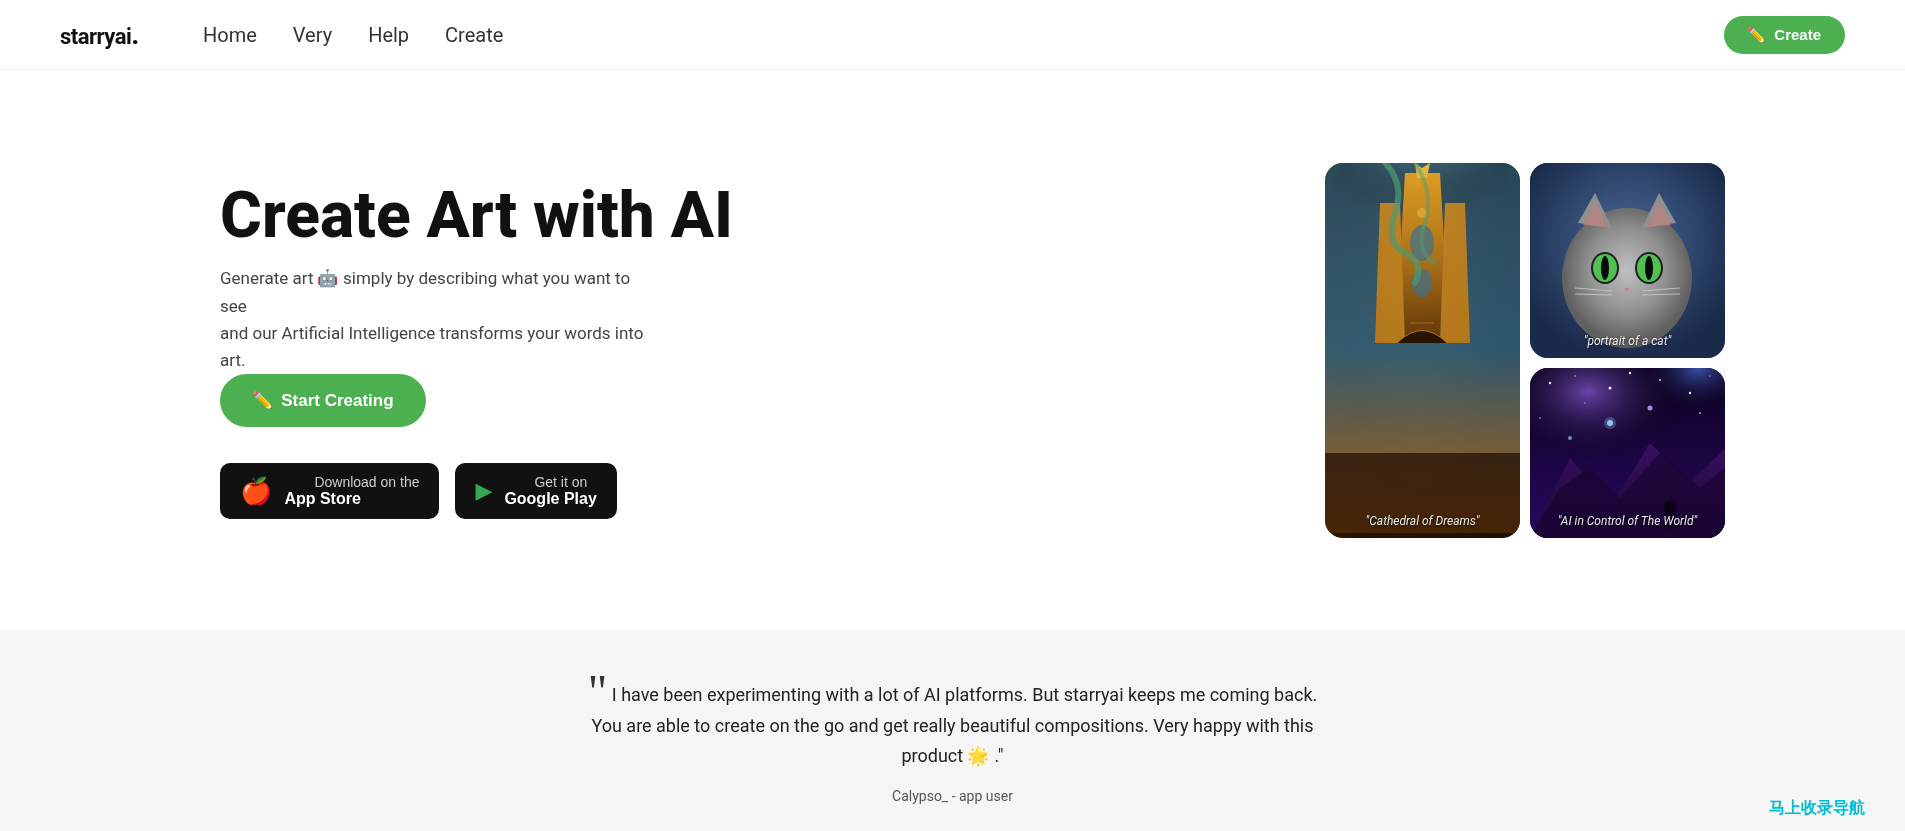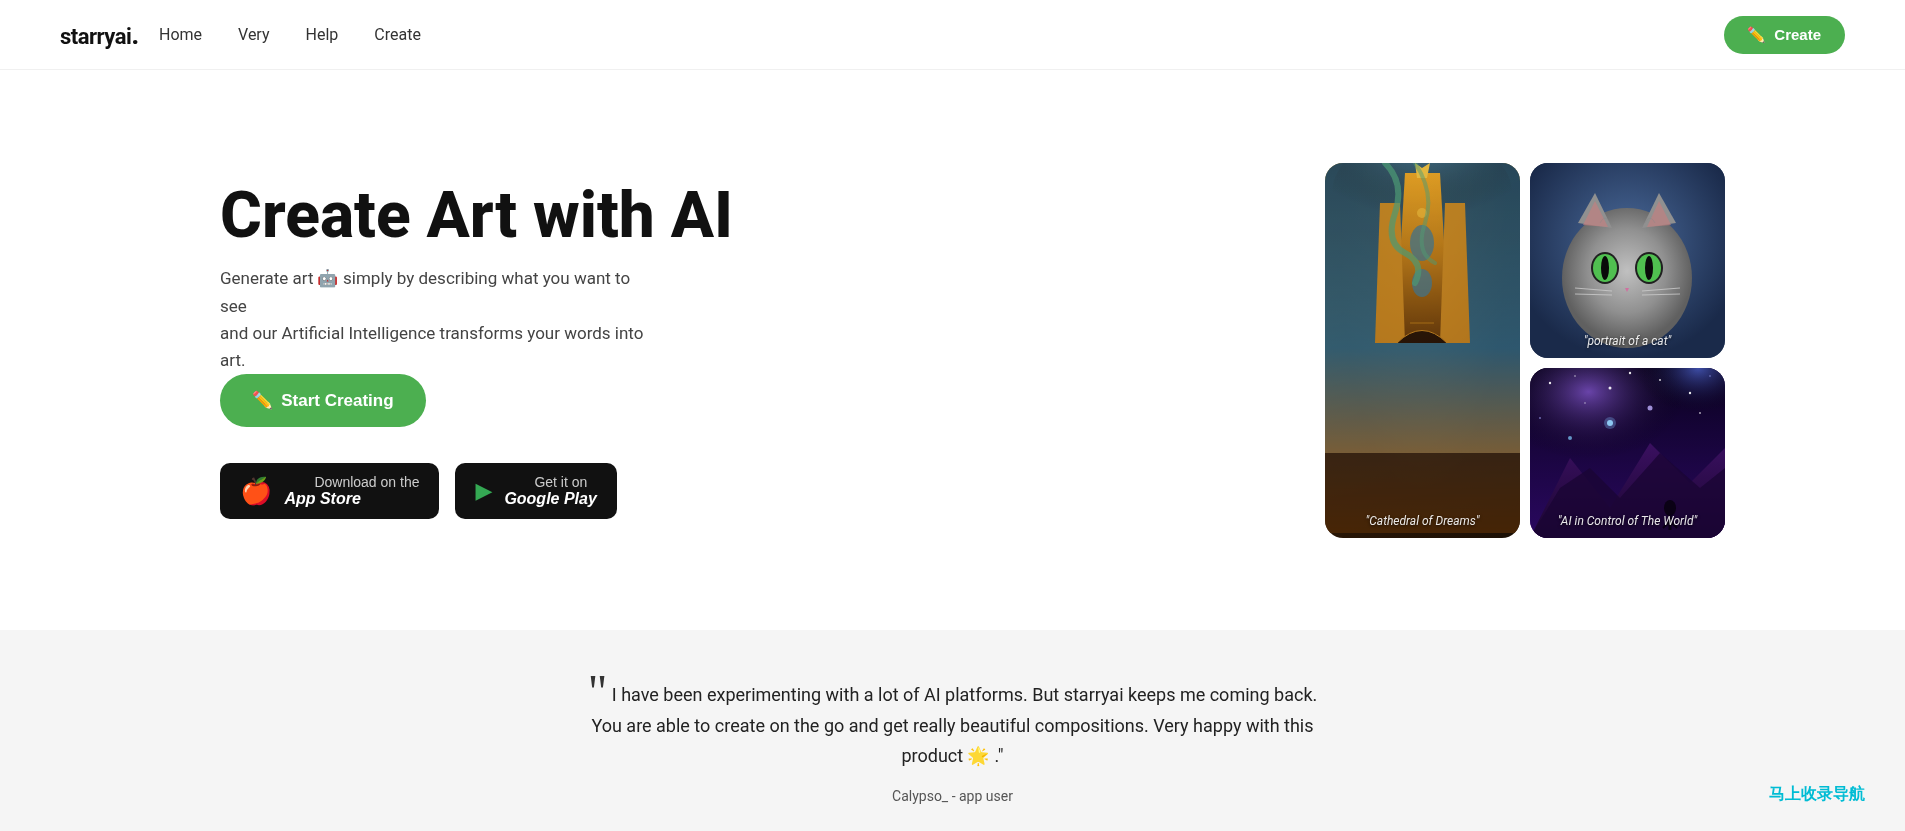--- a/index.html
+++ b/index.html
@@ -23,21 +23,21 @@
       justify-content: space-between;
       padding: 0 60px;
       height: 70px;
       background: #fff;
       border-bottom: 1px solid #f0f0f0;
     }
 
     .navbar-left {
       display: flex;
       align-items: center;
-      gap: 20px;
+      gap: 64px;
     }
 
     .logo {
       font-size: 22px;
       font-weight: 700;
       color: #111;
       letter-spacing: -0.5px;
     }
 
     .logo span {
@@ -52,21 +52,21 @@
     .nav-links {
       display: flex;
       align-items: center;
       gap: 36px;
       list-style: none;
     }
 
     .nav-links li a {
       text-decoration: none;
       color: #333;
-      font-size: 16px;
+      font-size: 20px;
       font-weight: 400;
     }
 
     .create-btn {
       background: #4CAF50;
       color: #fff;
       border: none;
       border-radius: 50px;
       padding: 10px 24px;
       font-size: 15px;
@@ -146,21 +146,20 @@
       line-height: 1;
       margin-bottom: 2px;
       margin-left: 30px;
     }
 
     .app-btn-text-bottom {
       font-size: 16px;
       font-weight: 700;
       color: #fff;
       line-height: 1;
-      font-style: italic;
     }
 
     .app-btn-icon {
       font-size: 26px;
       line-height: 1;
     }
 
     
     .hero-right {
       display: grid;
@@ -264,21 +263,21 @@
     }
 
     .testimonial-author {
       font-size: 14px;
       color: #555;
     }
 
     
     .watermark {
       position: fixed;
-      bottom: 26px;
+      bottom: 12px;
       right: 40px;
       font-size: 16px;
       font-weight: 700;
       color: #00bcd4;
       z-index: 999;
     }
   </style>
 </head>
 <body>
 

